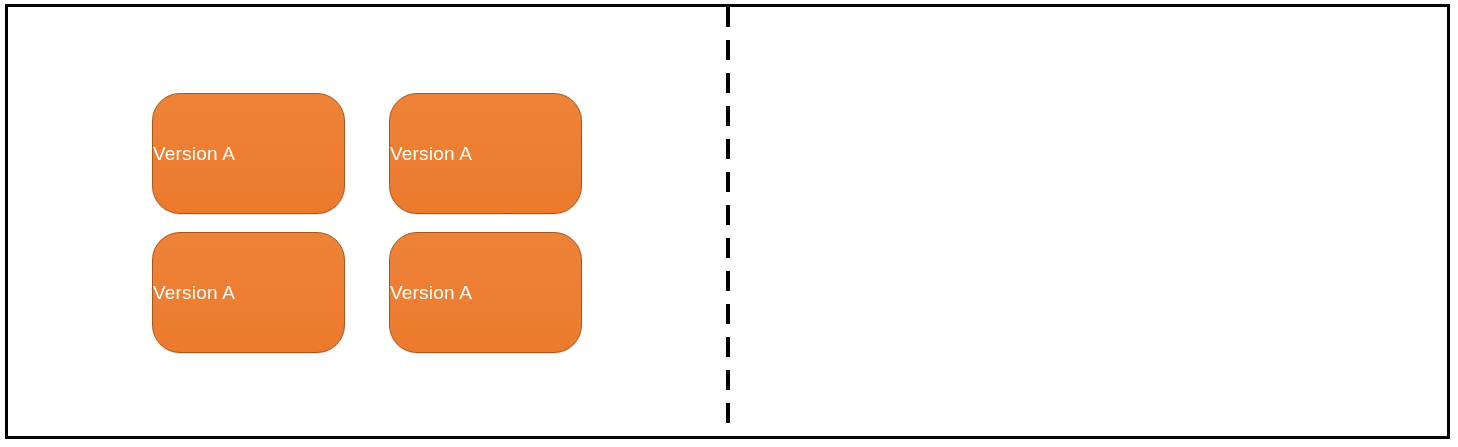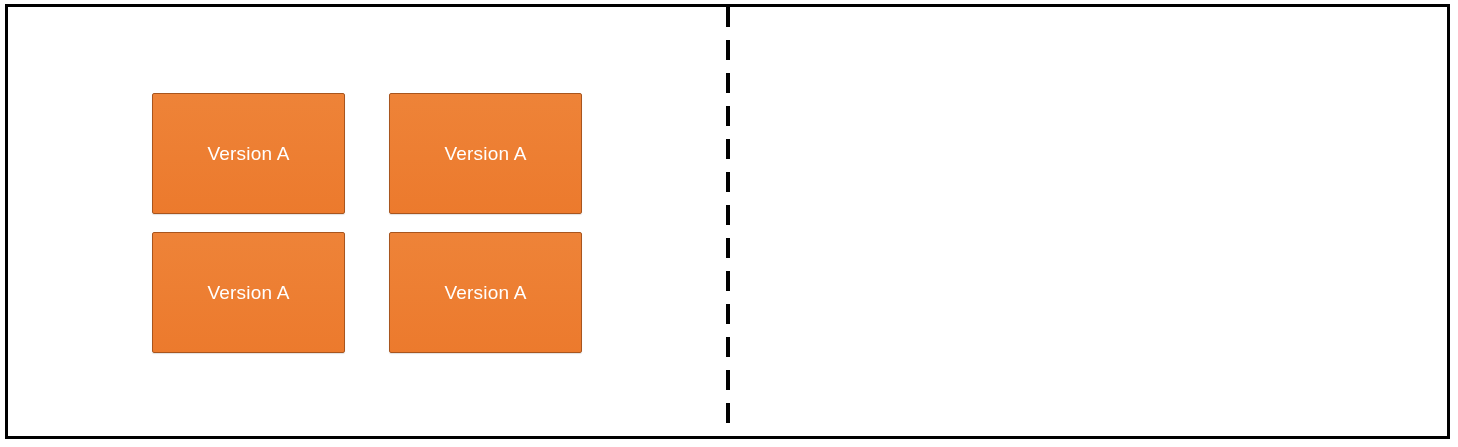--- a/index.html
+++ b/index.html
@@ -37,27 +37,27 @@
       var(--divider-color, #000000) 20px,
       transparent 20px,
       transparent 33px
     );
   }
   .shape-box {
     position: absolute;
     width: 193px;
     height: 121px;
     box-sizing: border-box;
-    border-radius: 2px;
+    border-radius: 28px;
     background: linear-gradient(to bottom, var(--box-fill-light, #EE8338), var(--box-fill, #EC7A2D));
     border: 1px solid var(--box-border, #A8551E);
     box-shadow: 0 1px 1px rgba(0,0,0,0.12);
     display: flex;
     align-items: center;
-    justify-content: center;
+    justify-content: flex-start;
     cursor: default;
   }
   .shape-box .shape-label {
     color: var(--box-text, #ffffff);
     font-size: 19px;
     letter-spacing: 0.2px;
     text-align: center;
     user-select: none;
   }
   .box-1 { left: 152px; top: 93px;  }

